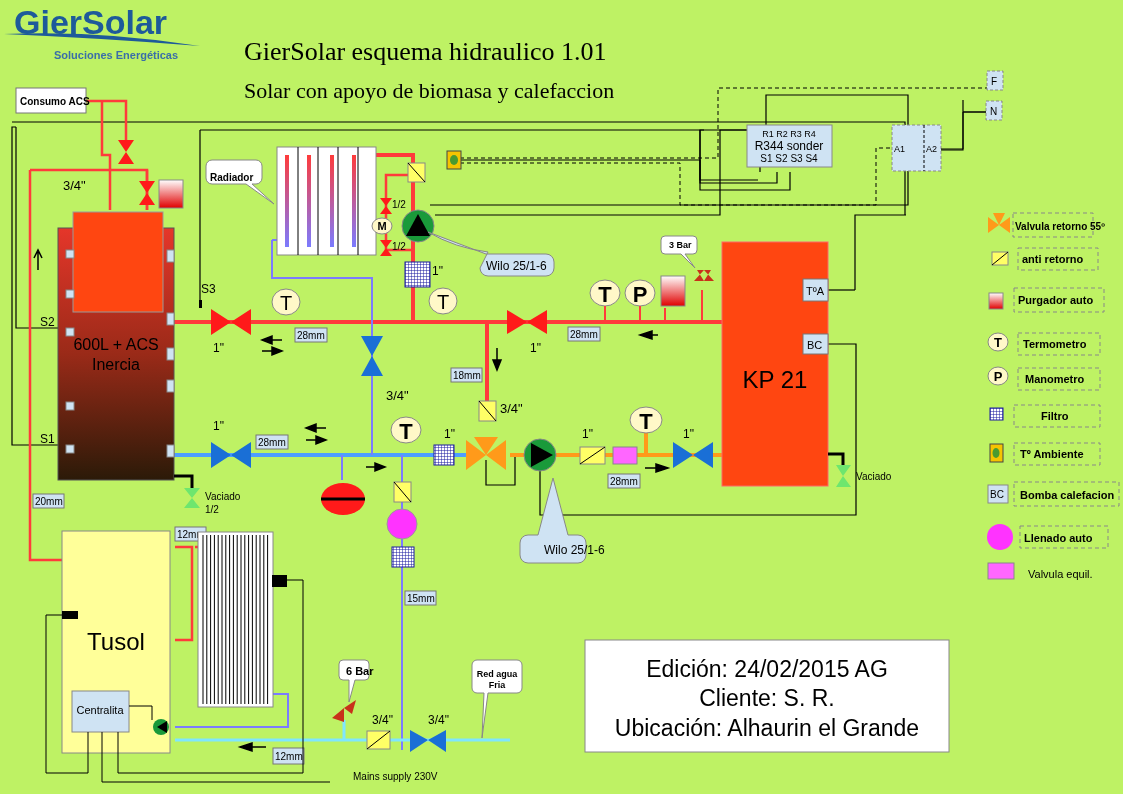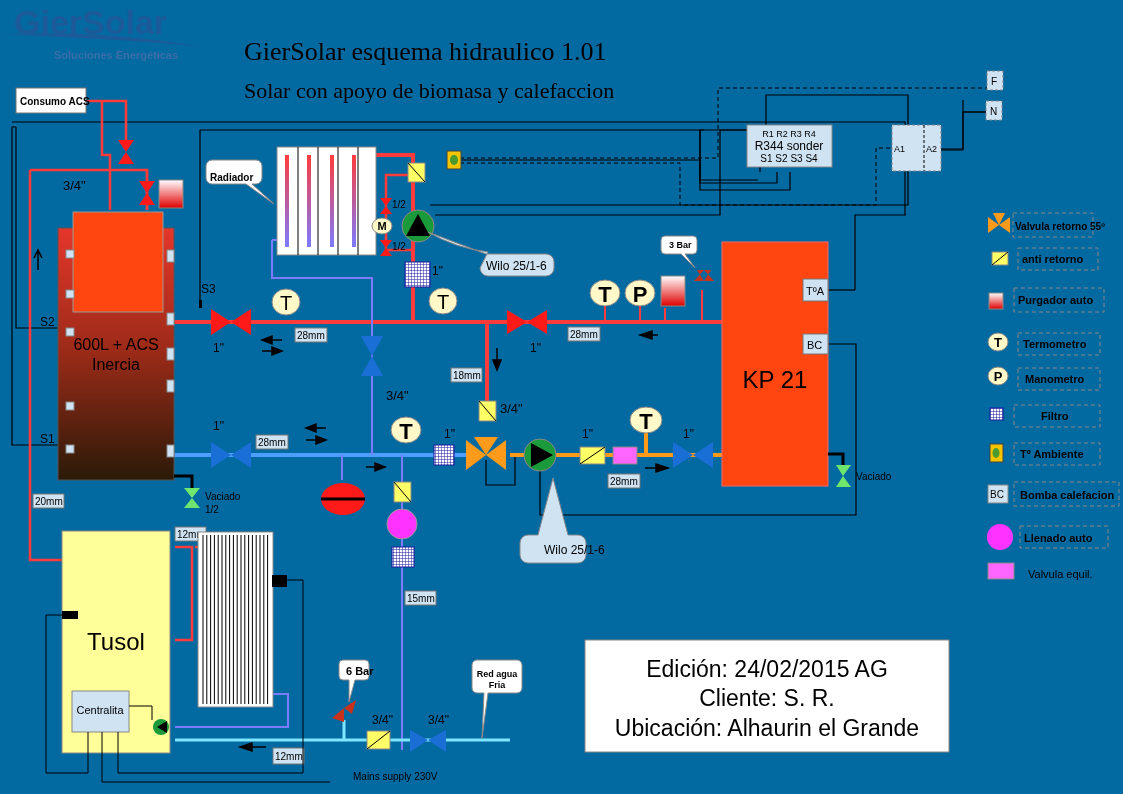--- a/index.html
+++ b/index.html
@@ -1,16 +1,16 @@
 <!DOCTYPE html>
 <html><head>
 <meta charset="utf-8">
 <style>
   html,body{margin:0;padding:0;background:#fff;}
-  #stage{position:relative;width:1123px;height:794px;overflow:hidden;background:#0369a1;font-family:"Liberation Sans",sans-serif;}
+  #stage{position:relative;width:1123px;height:794px;overflow:hidden;background:#bef264;font-family:"Liberation Sans",sans-serif;}
   svg{position:absolute;left:0;top:0;}
   .t{font-family:"Liberation Sans",sans-serif;fill:#000;}
   .serif{font-family:"Liberation Serif",serif;fill:#000;}
   .lbl{font-family:"Liberation Sans",sans-serif;font-size:10px;fill:#000;}
   .tag{fill:#cfe3f3;stroke:#777;stroke-width:1;}
   .dash{fill:none;stroke:#888;stroke-width:1;stroke-dasharray:4,3;}
 </style>
 </head>
 <body>
 

